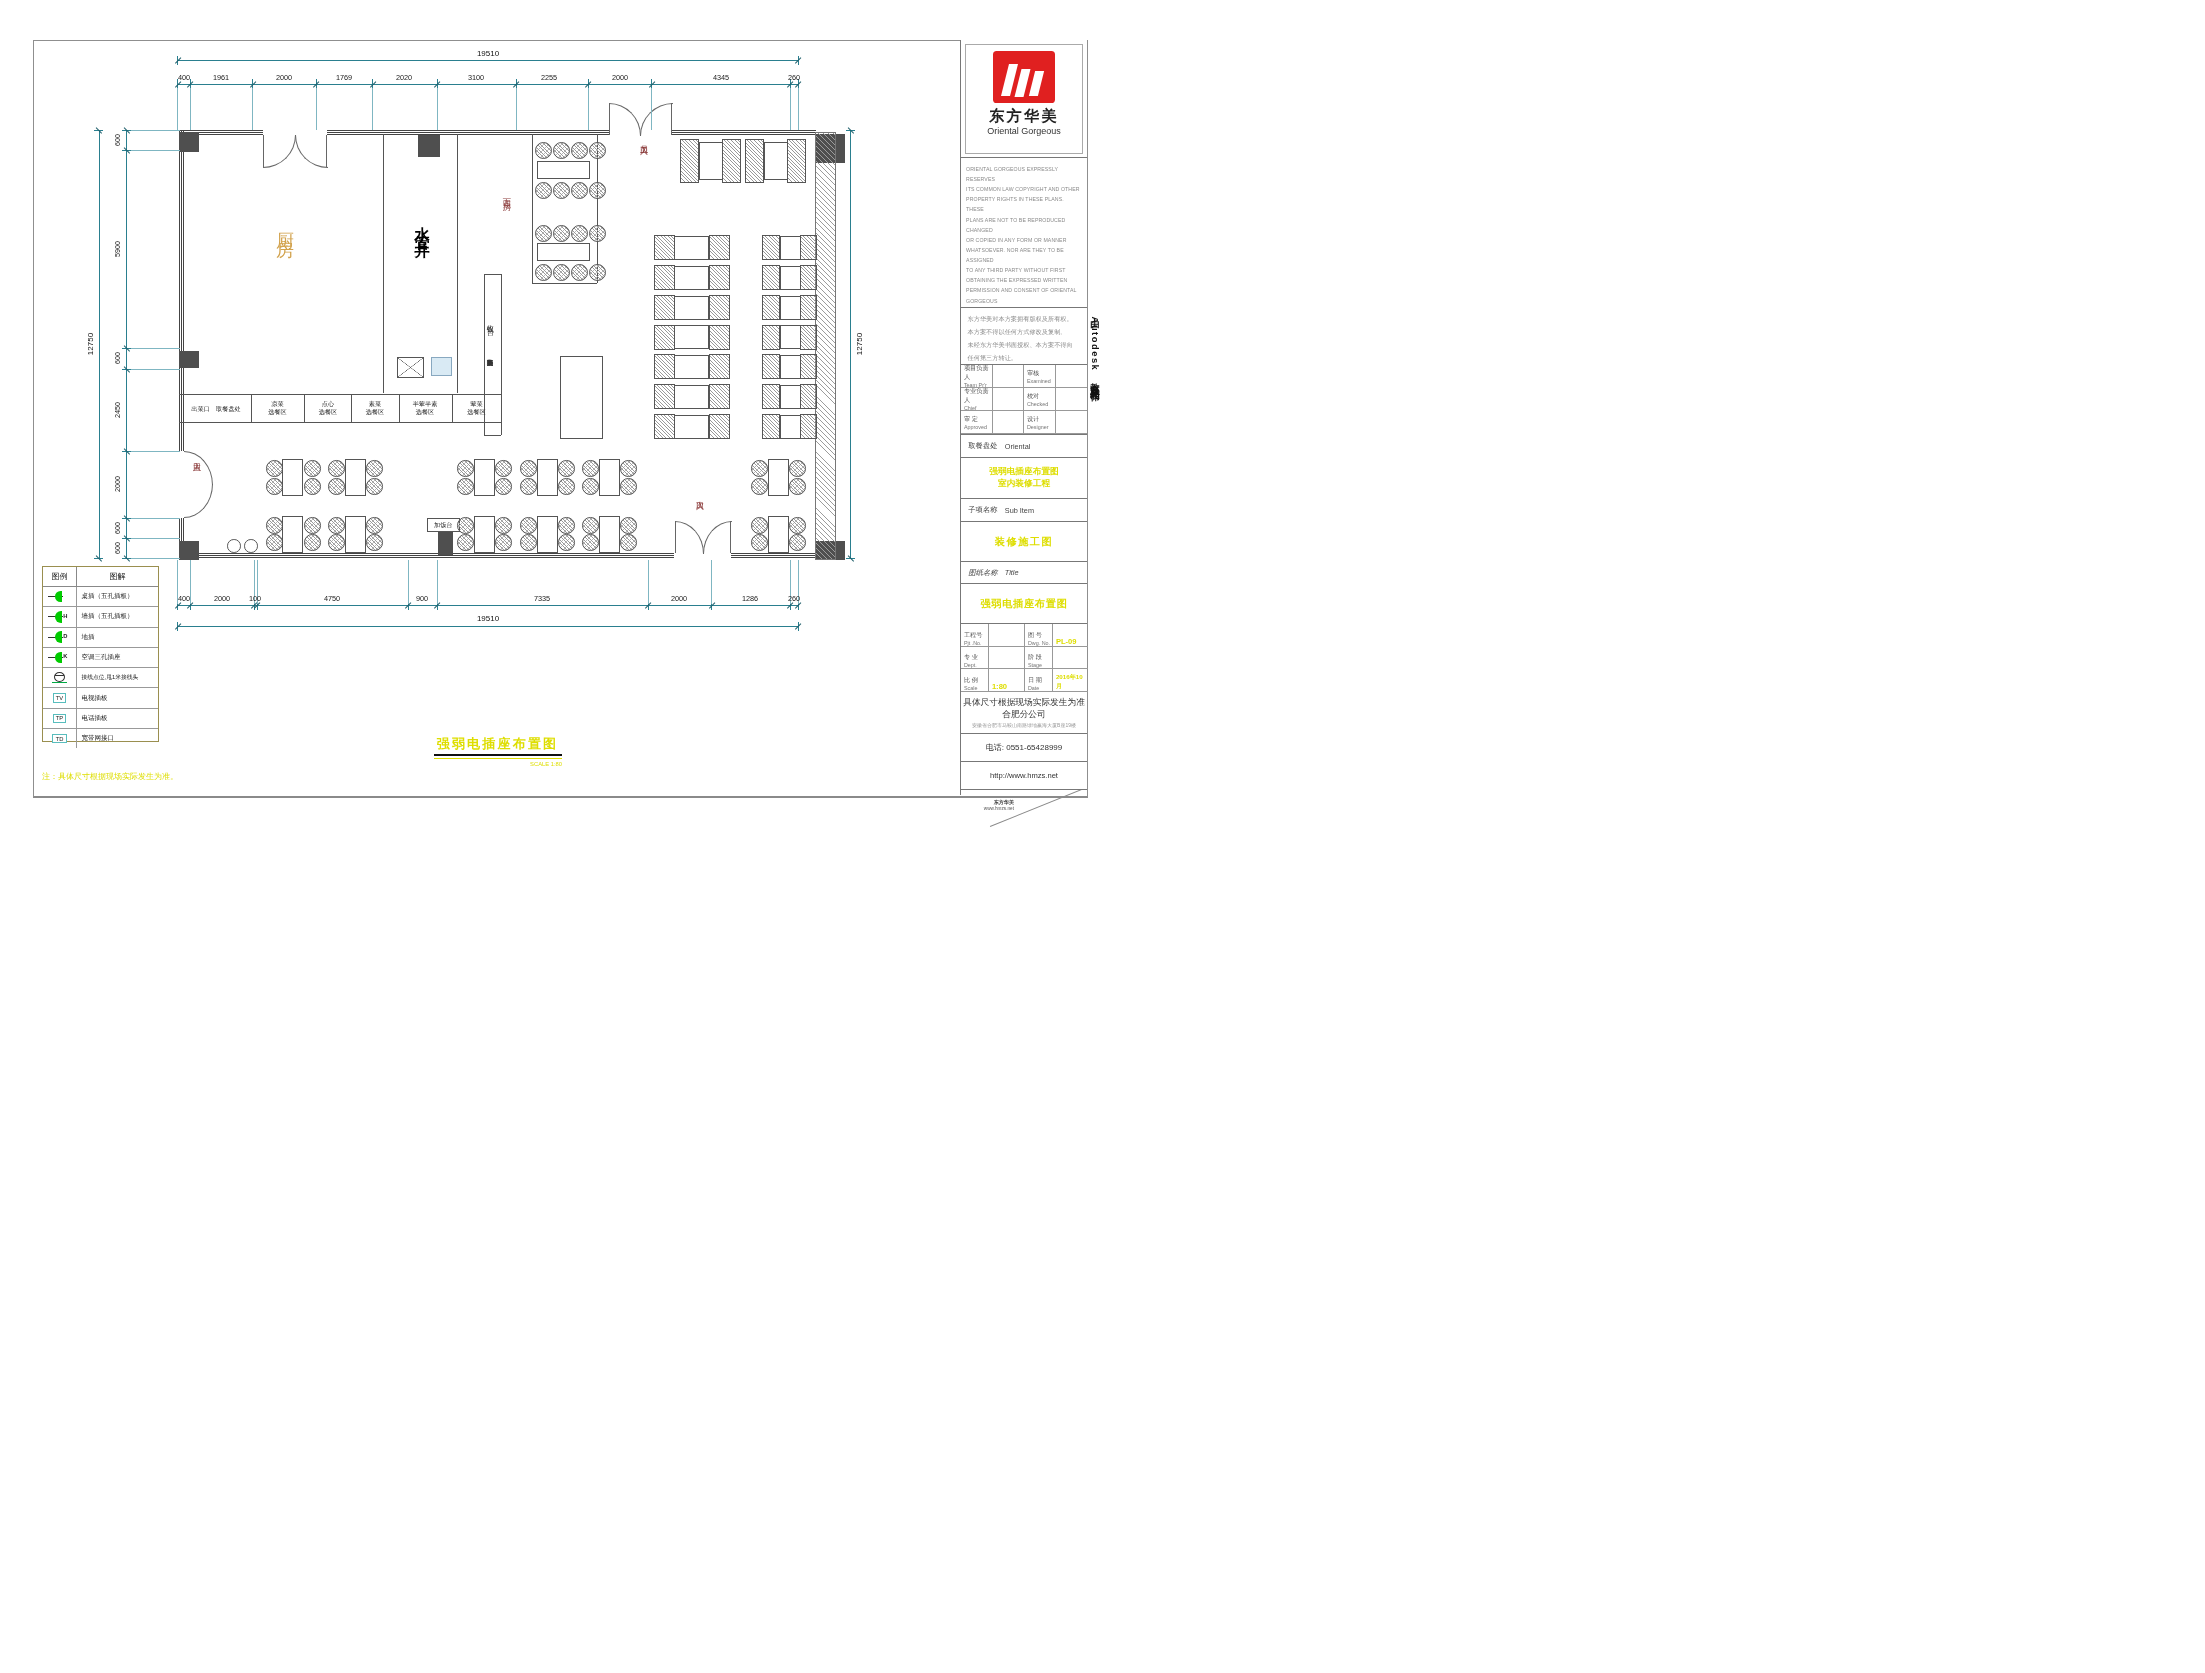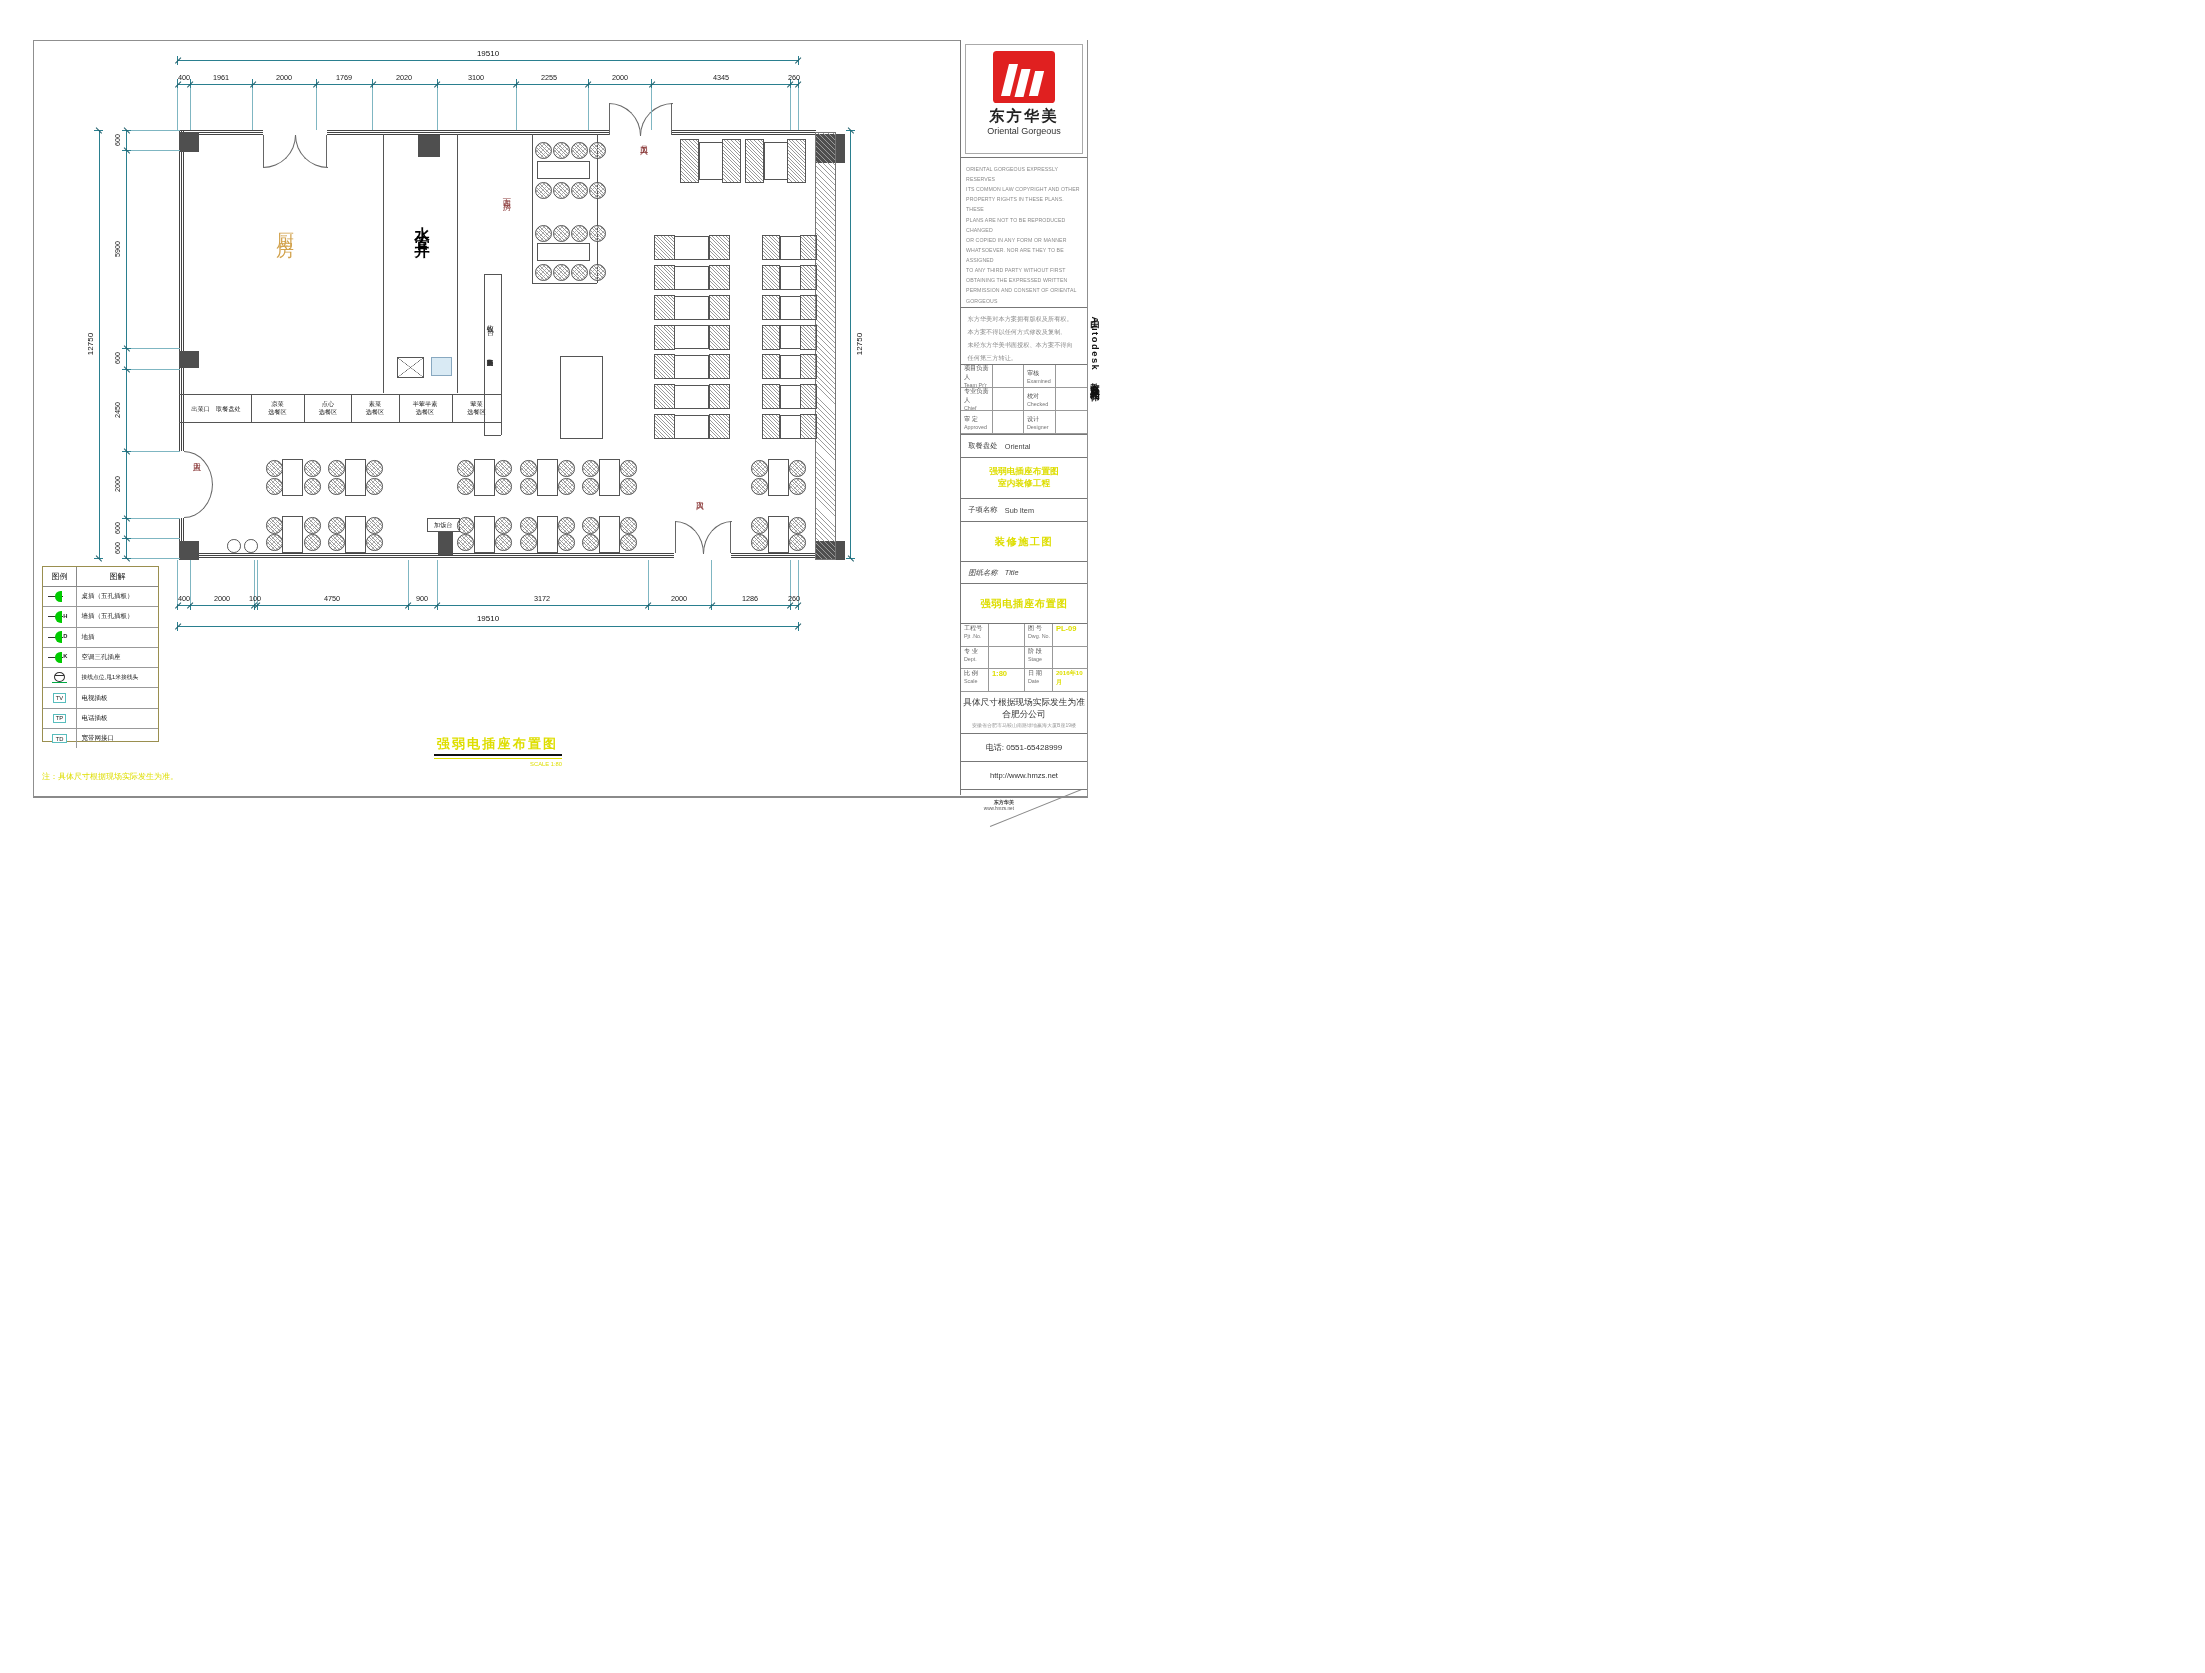--- a/index.html
+++ b/index.html
@@ -75,21 +75,21 @@
   .fgrid .cell{border-right:0.7px solid #999;border-bottom:0.7px solid #999;height:23px;
       display:flex;flex-direction:column;justify-content:center;padding-left:2.9px;box-sizing:border-box;}
   .fgrid .cell:nth-child(4n){border-right:none;}
   .fcn{font-size:6.2px;color:#555;}
   .fen{font-size:5.4px;color:#777;}
   .rowlab{display:flex;align-items:center;gap:7.3px;padding-left:7.3px;font-size:7.3px;color:#444;}
   .yellow{color:#dede00;}
   .ycenter{display:flex;flex-direction:column;align-items:center;justify-content:center;text-align:center;}
   .igrid{display:grid;grid-template-columns:28px 36px 28px 35px;}
   .igrid .cell{border-right:0.7px solid #999;border-bottom:0.7px solid #999;height:22.5px;display:flex;
-      flex-direction:column;justify-content:flex-start;padding-left:2.9px;box-sizing:border-box;}
+      flex-direction:column;justify-content:flex-end;padding-left:2.9px;box-sizing:border-box;}
   .igrid .cell:nth-child(4n){border-right:none;}
   .ival{font-size:7.6px;font-weight:bold;}
   .corner{position:relative;overflow:hidden;}
   .diag{position:absolute;width:102px;height:0.7px;background:#8a8a8a;transform:rotate(-22deg);transform-origin:left center;left:29px;top:36px;}
   .smallprint{font-size:5.1px;color:#333;text-align:right;line-height:1.3;}
 </style>
 </head>
 <body>
 
 <div id="sheet">
@@ -595,21 +595,21 @@
       <div class="dimslash" style="position: absolute; left: 786px; top: 605px; transform: rotate(-45deg);"></div>
       <div class="dimext" style="position: absolute; left: 790px; top: 560px; width: 0.7px; height: 44px;"></div>
       <div class="dimtick" style="position: absolute; left: 798px; top: 601px; width: 0.7px; height: 9.4px;"></div>
       <div class="dimslash" style="position: absolute; left: 794px; top: 605px; transform: rotate(-45deg);"></div>
       <div class="dimext" style="position: absolute; left: 798px; top: 560px; width: 0.7px; height: 44px;"></div>
       <div class="dimlabel" style="position: absolute; left: 184px; top: 594px; transform: translateX(-50%);">400</div>
       <div class="dimlabel" style="position: absolute; left: 222px; top: 594px; transform: translateX(-50%);">2000</div>
       <div class="dimlabel" style="position: absolute; left: 255px; top: 594px; transform: translateX(-50%);">100</div>
       <div class="dimlabel" style="position: absolute; left: 332px; top: 594px; transform: translateX(-50%);">4750</div>
       <div class="dimlabel" style="position: absolute; left: 422px; top: 594px; transform: translateX(-50%);">900</div>
-      <div class="dimlabel" style="position: absolute; left: 542px; top: 594px; transform: translateX(-50%);">3172</div>
+      <div class="dimlabel" style="position: absolute; left: 542px; top: 594px; transform: translateX(-50%);">7335</div>
       <div class="dimlabel" style="position: absolute; left: 679px; top: 594px; transform: translateX(-50%);">2000</div>
       <div class="dimlabel" style="position: absolute; left: 750px; top: 594px; transform: translateX(-50%);">1286</div>
       <div class="dimlabel" style="position: absolute; left: 794px; top: 594px; transform: translateX(-50%);">260</div>
       <div class="dimline" style="position: absolute; left: 177px; top: 626px; width: 621px; height: 0.7px;"></div>
       <div class="dimtick" style="position: absolute; left: 177px; top: 622px; width: 0.7px; height: 9.4px;"></div>
       <div class="dimslash" style="position: absolute; left: 174px; top: 626px; transform: rotate(-45deg);"></div>
       <div class="dimtick" style="position: absolute; left: 798px; top: 622px; width: 0.7px; height: 9.4px;"></div>
       <div class="dimslash" style="position: absolute; left: 794px; top: 626px; transform: rotate(-45deg);"></div>
       <div class="dimtotal" style="position: absolute; left: 488px; top: 614px; transform: translateX(-50%);">19510</div>
       <div class="dimline" style="position: absolute; left: 126px; top: 130px; width: 0.7px; height: 428px;"></div>

